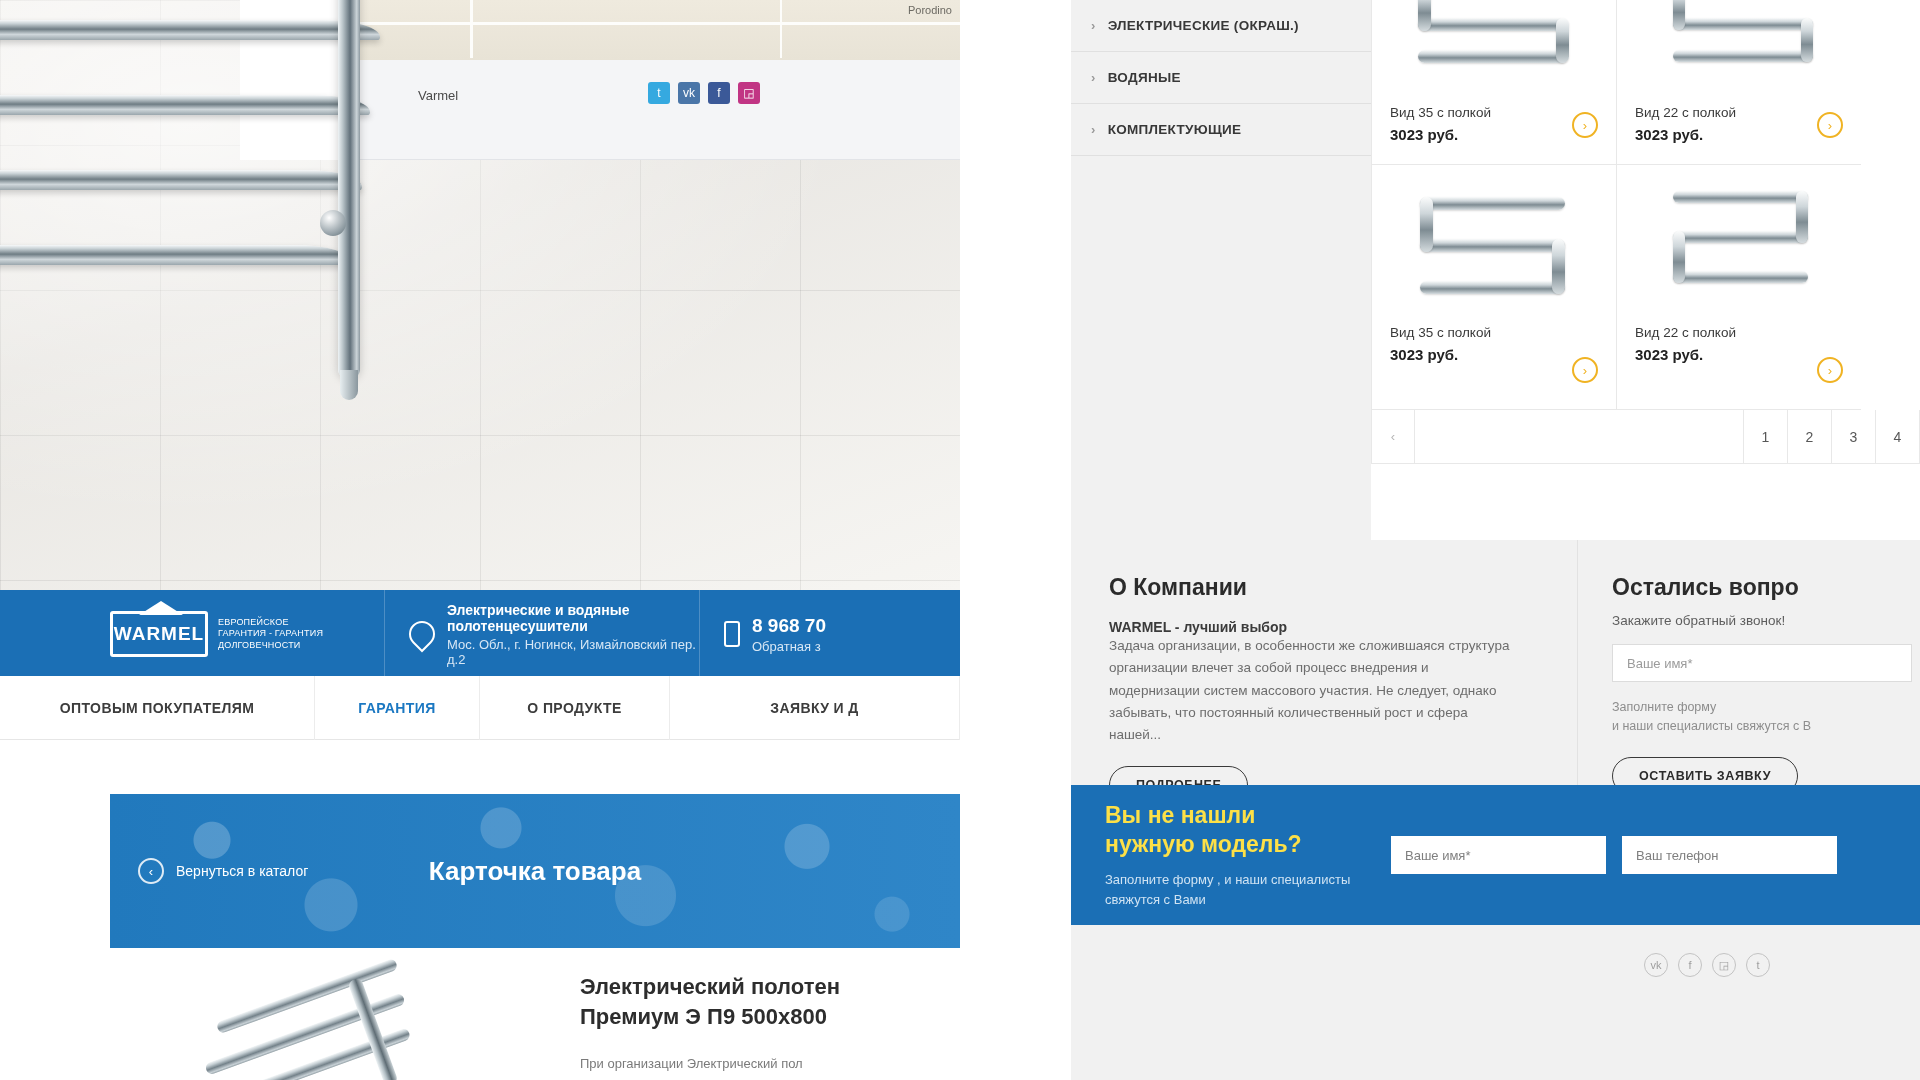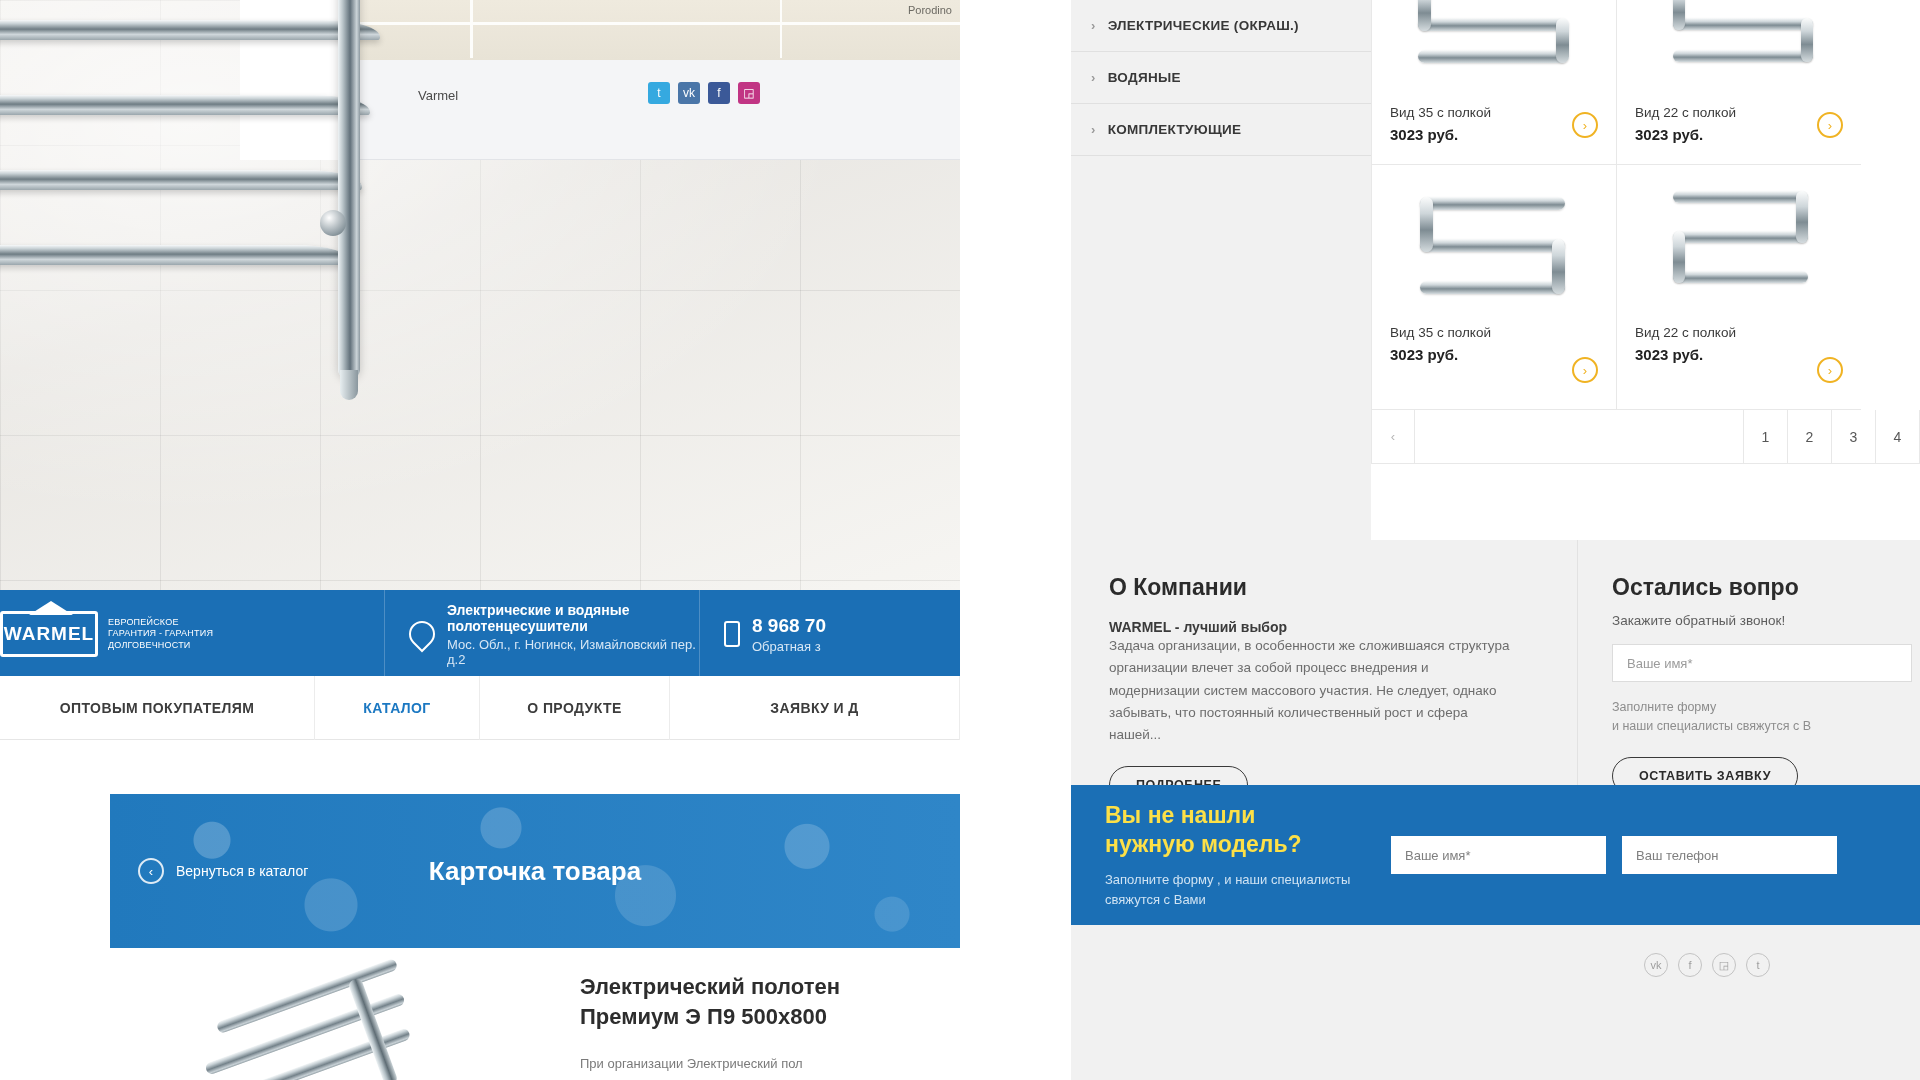--- a/index.html
+++ b/index.html
@@ -83,21 +83,21 @@
     position:absolute; left:370px; top:400px; width:18px; height:30px; border-radius:0 0 9px 9px;
     background: linear-gradient(to right,#e7eef0,#8a979e);
   }
 
   
   .site-header {
     position:absolute; left:0; top:590px; width:960px; height:88px;
     background:#1b6fb5; display:flex; align-items:center;
   }
   .hdr-logo-box {
-    width:385px; height:88px; display:flex; align-items:center; gap:10px; 
+    width:385px; height:88px; display:flex; align-items:center; gap:10px; padding-left:110px;
     border-right:1px solid rgba(255,255,255,.22);
   }
   .logo-mark {
     width:98px; height:46px; border:3px solid #fff; border-radius:3px;
     display:flex; align-items:center; justify-content:center; position:relative;
     font-weight:bold; color:#fff; font-size:19px; letter-spacing:1px;
   }
   .logo-mark .roof {
     position:absolute; top:-13px; left:26px; width:0; height:0;
     border-left:22px solid transparent; border-right:22px solid transparent; border-bottom:14px solid #fff;
@@ -327,21 +327,21 @@
         <div class="phone-icon"></div>
         <div>
           <div class="p1">8 968 70</div>
           <div class="p2">Обратная з</div>
         </div>
       </div>
     </div>
 
     <div class="site-nav">
       <div class="nav-item" style="width:315px">ОПТОВЫМ ПОКУПАТЕЛЯМ</div>
-      <div class="nav-item active" style="width:165px">КАТАЛОГ</div>
+      <div class="nav-item active" style="width:165px">ГАРАНТИЯ</div>
       <div class="nav-item" style="width:190px">О ПРОДУКТЕ</div>
       <div class="nav-item" style="width:290px">ЗАЯВКУ И Д</div>
     </div>
 
     <div class="banner">
       <div class="back-link">
         <div class="circ-arrow">‹</div>
         <span class="txt">Вернуться в каталог</span>
       </div>
       <div class="banner-title">Карточка товара</div>

